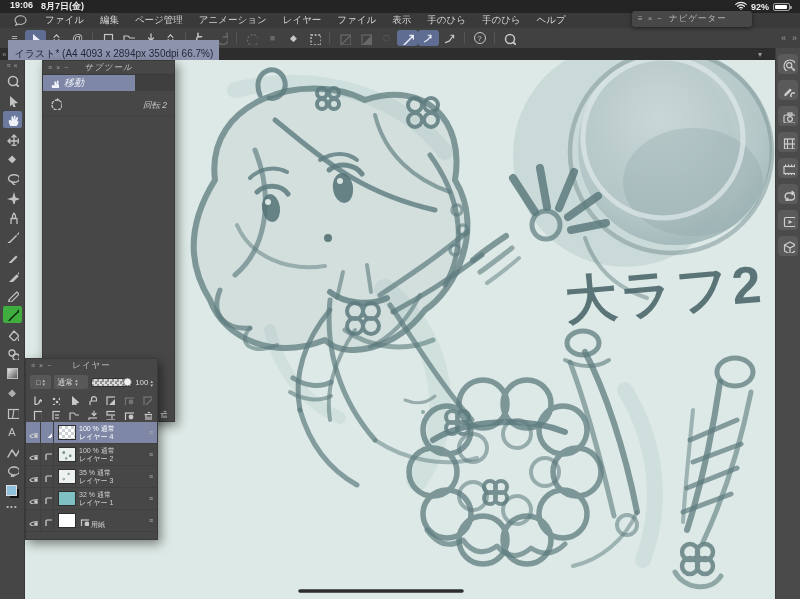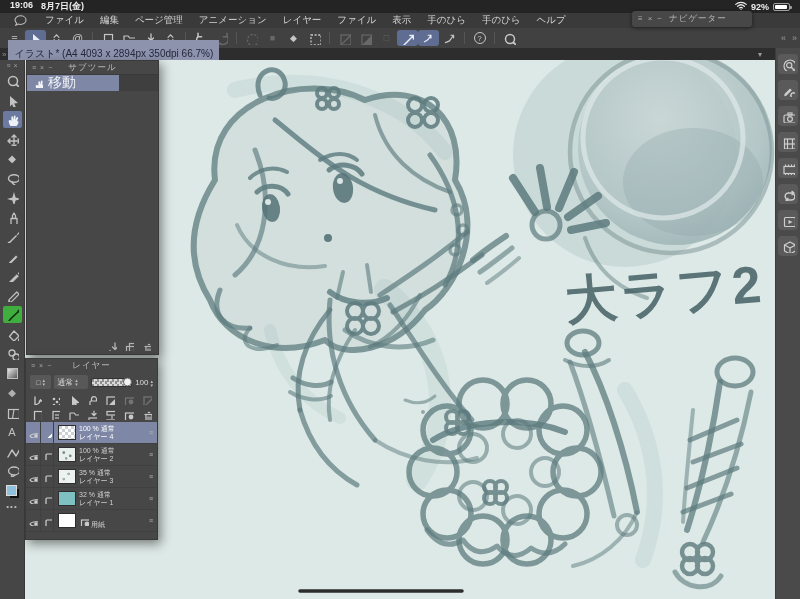--- a/index.html
+++ b/index.html
@@ -63,21 +63,21 @@
 
   
   .palette { position:absolute; background:#474747; z-index:20; box-shadow:3px 4px 10px rgba(0,0,0,.45);
     border:1px solid #3a3a3a; }
   .pal-head { height:13px; display:flex; align-items:center; padding:0 5px; position:relative; }
   .pal-head .g { font-size:7px; color:#a3a3a3; margin-right:4px; line-height:1; }
   .pal-head .t { position:absolute; left:0; right:0; text-align:center; font-size:8.5px; color:#bcbcbc; letter-spacing:1px; }
 
   
   .subtool-tab { height:17px; display:flex; background:#3f3f3f; border-top:1px solid #3a3a3a; }
-  .subtool-tab .tab { width:92px; background:#7e88a6; color:#f2f3f8; font-size:14px; display:flex; align-items:center;
+  .subtool-tab .tab { width:92px; background:#7e88a6; color:#f2f3f8; font-size:10px; display:flex; align-items:center;
     gap:5px; padding:0 6px; }
   .st-row { height:26px; display:flex; align-items:center; padding:0 6px; position:relative;
     border-bottom:1px solid #424242; color:#c8c8c8; }
   .st-row.sel { background:#7e88a6; color:#fff; }
   .st-row .nm { position:absolute; right:7px; bottom:4px; font-size:8.5px; }
   .st-foot { position:absolute; bottom:0; left:0; right:0; height:16px; display:flex; align-items:center;
     justify-content:flex-end; gap:7px; padding:0 7px; color:#b3b3b3; background:#474747; }
 
   
   .ly-controls { height:20px; display:flex; align-items:center; gap:3px; padding:0 4px; }
@@ -724,34 +724,40 @@
           <use href="#s-speech"></use>
         </svg>
       </div>
     <div class="fg-swatch">
         <span class="bk"></span>
         <span class="fg"></span>
       </div>
     <div class="ts-dots">•••</div>
   </div>
 
-  <div class="palette" style="left:26px; top:60px; width:133px; height:295px;">
+  <div class="palette" style="left:42px; top:60px; width:133px; height:362px;font-style:italic;">
     <div class="pal-head">
       <span class="t">サブツール</span>
       <span class="g">≡</span>
       <span class="g">×</span>
       <span class="g">−</span>
     </div>
     <div class="subtool-tab">
       <div class="tab">
         <svg class="ic10">
             <use href="#s-hand"></use>
           </svg>
         <span>移動</span>
       </div>
+    </div>
+    <div class="st-row">
+      <svg class="ic">
+          <use href="#s-rotate"></use>
+        </svg>
+      <span class="nm">回転 2</span>
     </div>
     <div class="st-foot">
       <svg class="ic10">
           <use href="#s-save"></use>
         </svg>
       <svg class="ic10">
           <use href="#s-dup"></use>
         </svg>
       <svg class="ic10">
           <use href="#s-trash"></use>

